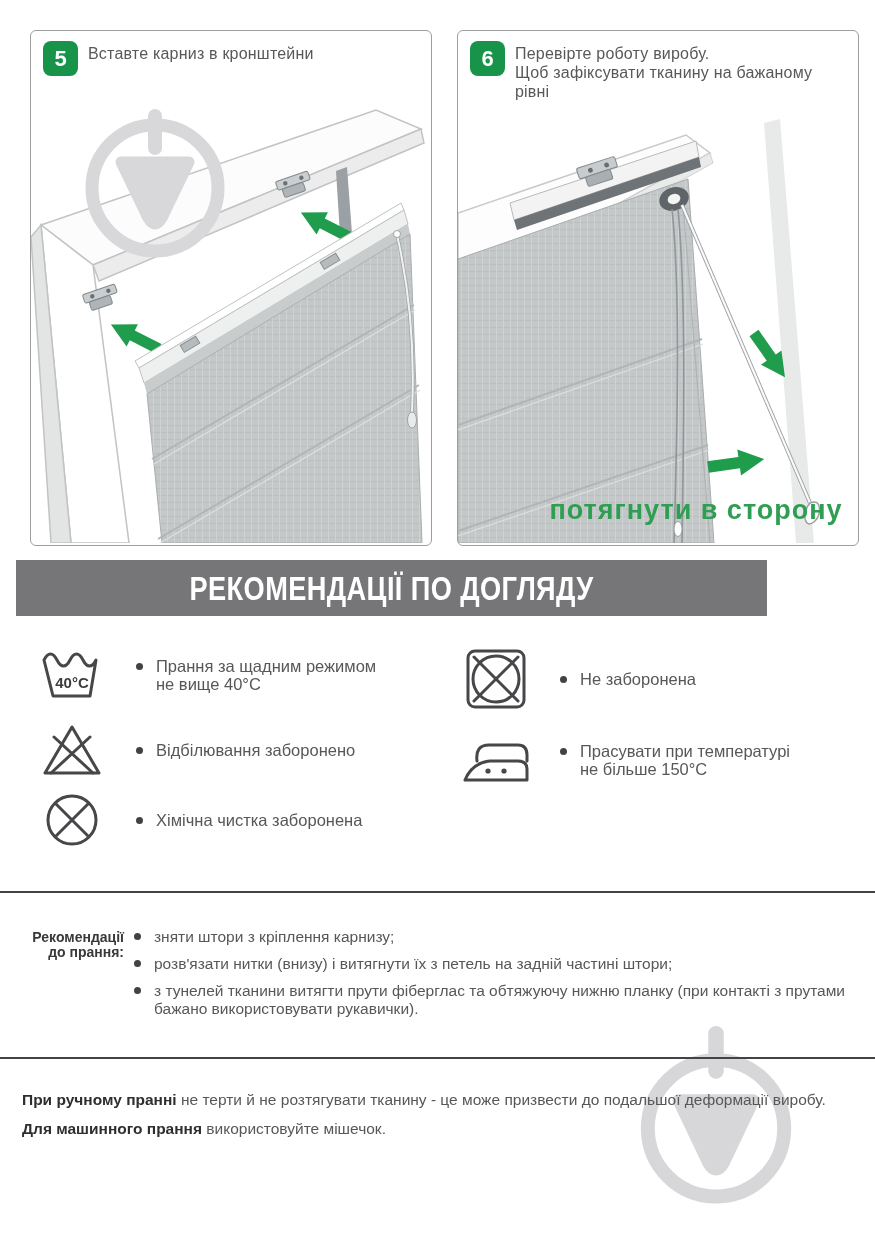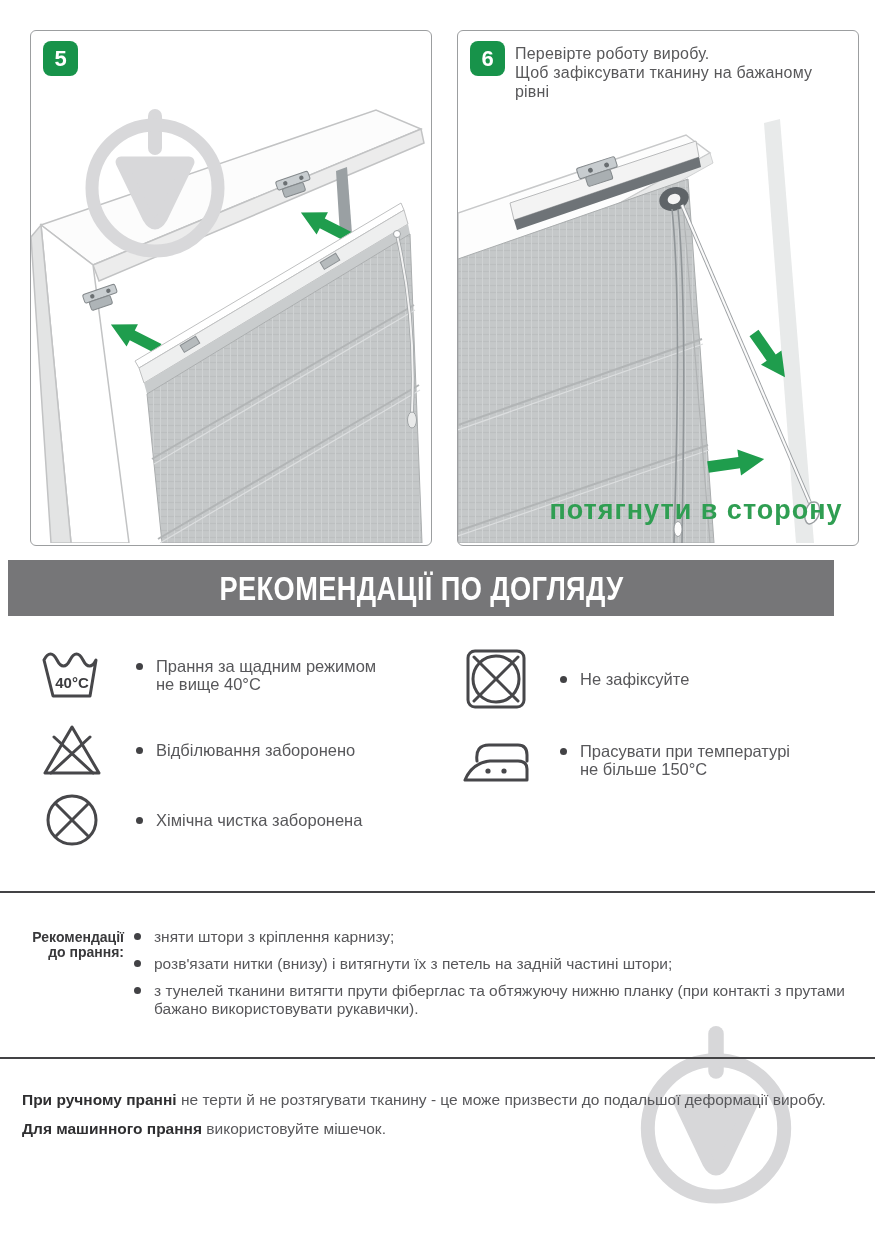--- a/index.html
+++ b/index.html
@@ -12,21 +12,21 @@
   .panel.p5{left:30px;}
   .panel.p6{left:457px;}
   .badge{position:absolute;left:12px;top:10px;width:35px;height:35px;border-radius:8px;
          background:#17934a;color:#fff;font-weight:bold;font-size:22px;
          display:flex;align-items:center;justify-content:center;}
   .step-text{position:absolute;left:57px;top:13px;width:332px;font-size:16px;
              line-height:19px;color:#58585a;letter-spacing:.2px;}
   .illus{position:absolute;left:0;top:76px;width:398px;height:436px;display:block;}
 
   
-  .banner{position:absolute;left:8px;top:560px;width:826px;height:56px;background:#767678;
+  .banner{position:absolute;left:16px;top:560px;width:751px;height:56px;background:#767678;
           display:flex;align-items:center;justify-content:center;}
   .banner-title{color:#fff;font-weight:bold;font-size:34px;display:inline-block;
                 transform:scaleX(0.8);white-space:nowrap;letter-spacing:.5px;}
 
   
   .care-row{position:absolute;display:flex;align-items:center;}
   .icon-box{width:72px;display:flex;justify-content:center;flex:none;}
   .items{display:flex;flex-direction:column;gap:7px;margin-left:28px;}
   .item{display:flex;}
   .dot{width:7px;height:7px;border-radius:50%;background:#424245;margin:6px 13px 0 0;flex:none;}
@@ -51,20 +51,21 @@
   .wm{position:absolute;z-index:1;pointer-events:none;}
 </style>
 </head>
 <body>
 
 <div class="page">
 
   <div class="panel p5">
     <div class="badge">5</div>
     <div class="step-text">
+      <div>Вставте карниз в кронштейни</div>
     </div>
     <svg class="illus" viewBox="0 0 398 436">
       <defs>
         <pattern id="linen5" width="7" height="7" patternUnits="userSpaceOnUse">
           <rect width="7" height="7" fill="#c5c8c9"></rect>
           <path d="M0,3.5 H7" stroke="#bcbfc0" stroke-width="1.2"></path>
           <path d="M3.5,0 V7" stroke="#cfd2d3" stroke-width="1"></path>
         </pattern>
       </defs>
 
@@ -254,21 +255,21 @@
           <circle cx="31" cy="31" r="23"></circle>
           <path d="M9,9 L53,53"></path>
             <path d="M53,9 L9,53"></path>
         </g>
       </svg>
     </div>
     <div class="items">
       <div class="item">
           <span class="dot"></span>
         <div>
-            <div class="ln">Не зафіксуйте</div>
+            <div class="ln">Не заборонена</div>
           </div>
       </div>
     </div>
   </div>
 
   <div class="care-row" style="left:460px;top:735px;">
     <div class="icon-box">
       <svg width="68" height="50" viewBox="0 0 68 50">
         <g fill="none" stroke="#47474a" stroke-width="3" stroke-linecap="round" stroke-linejoin="round">
           <path d="M3,45 L65,45 L65,34 Q65,26 56,26 L28,26 Q10,28 3,45 Z"></path>

